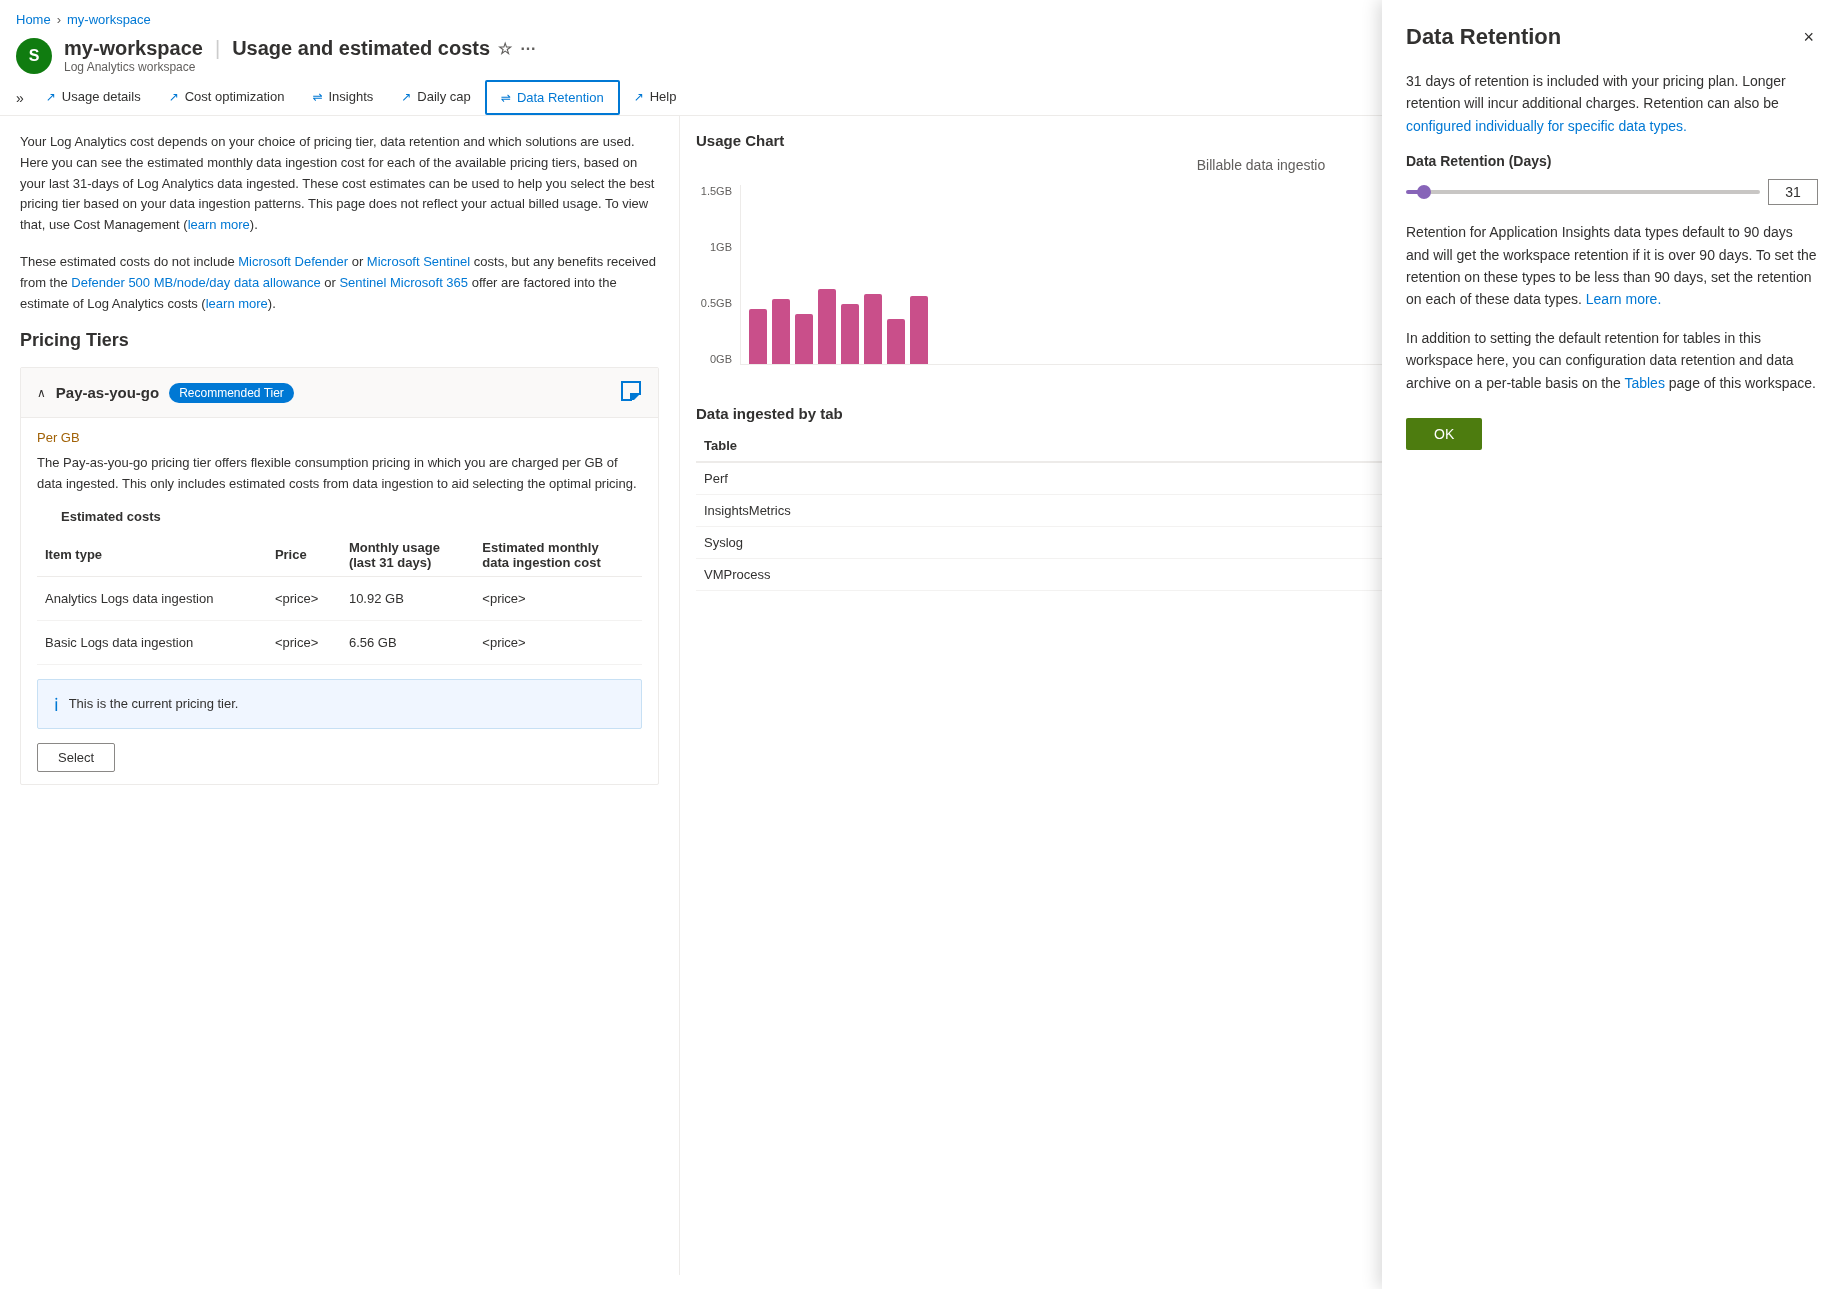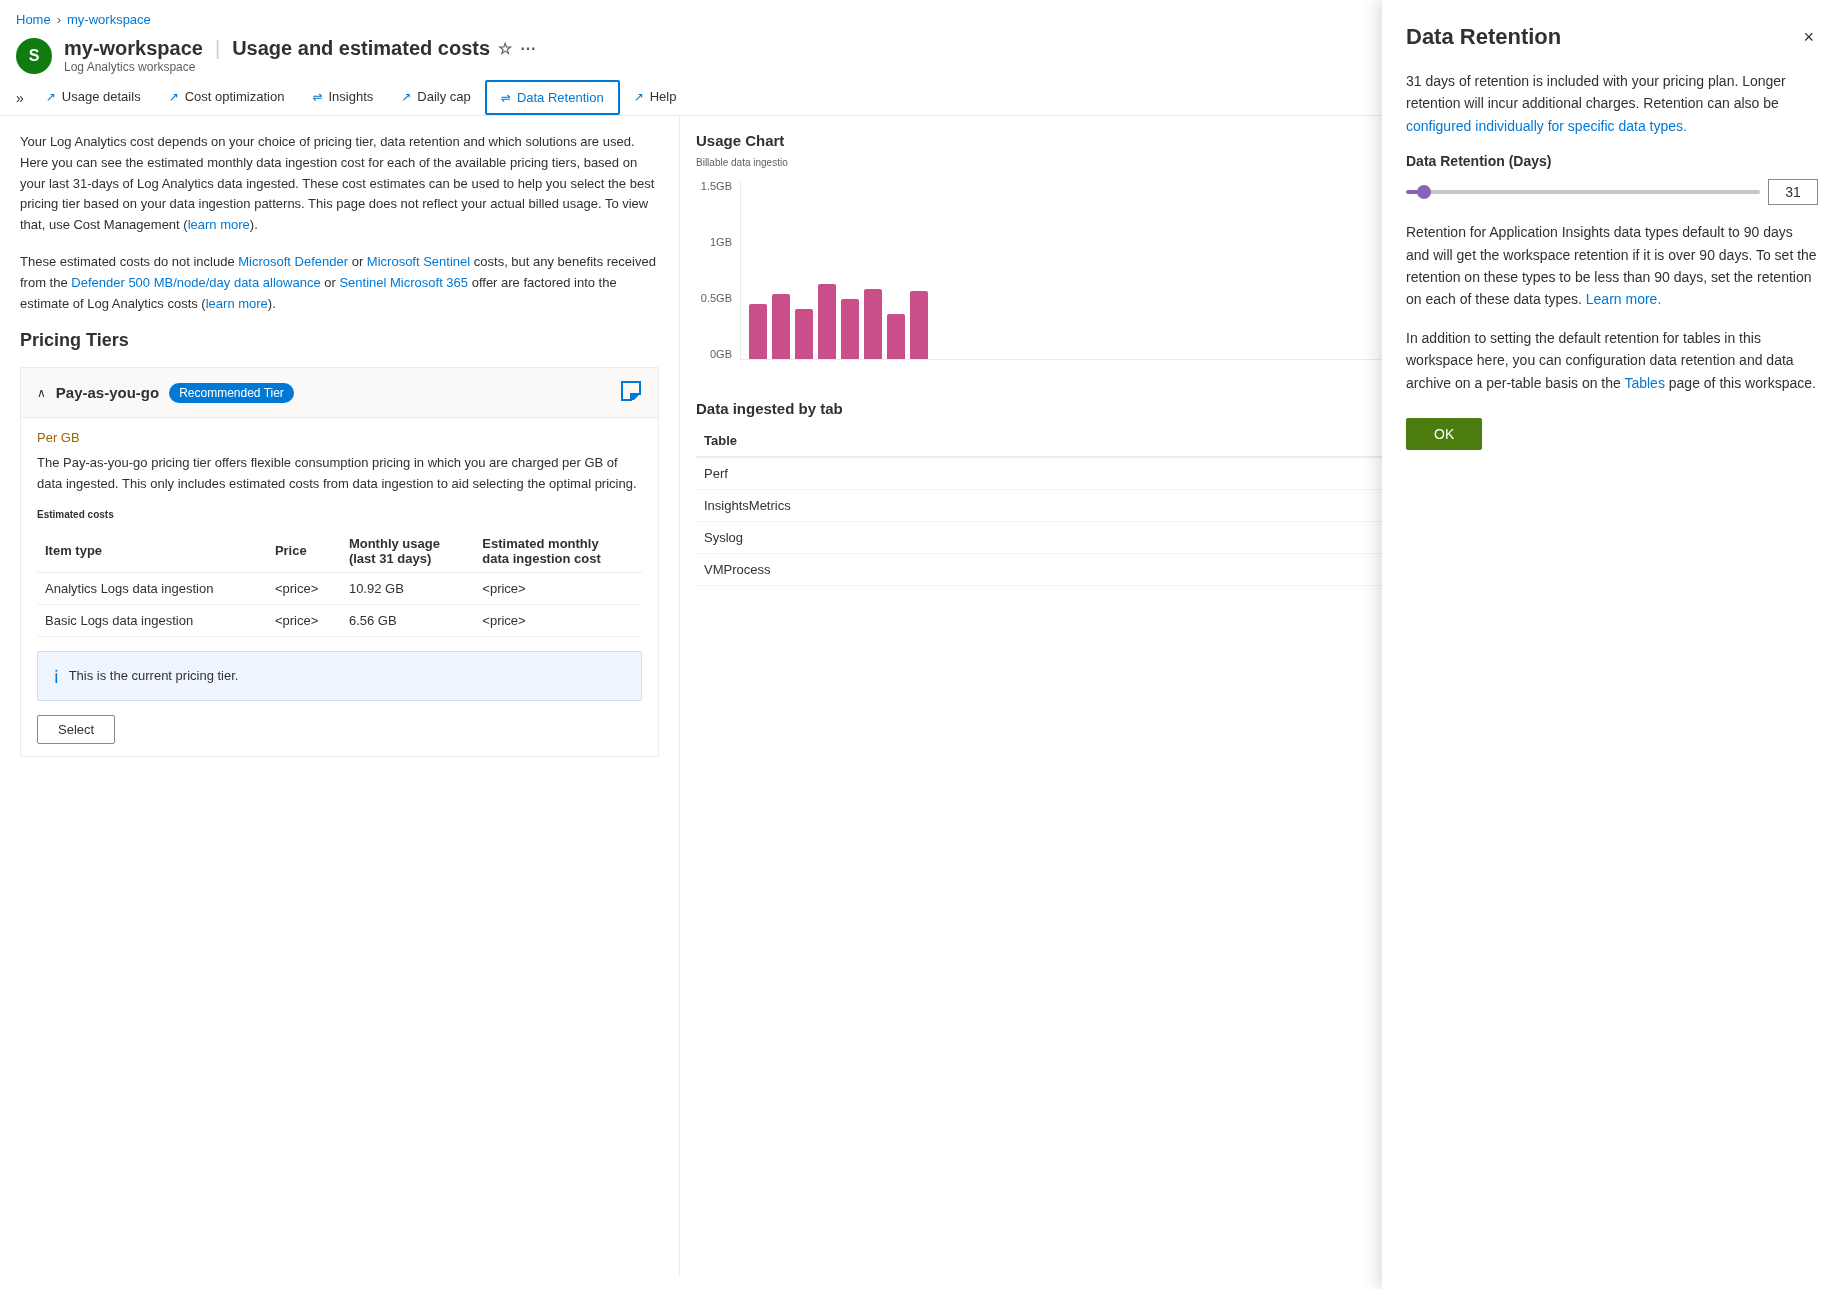--- a/index.html
+++ b/index.html
@@ -43,38 +43,38 @@
     
     .tier-card { border: 1px solid #edebe9; border-radius: 2px; margin-bottom: 12px; }
     .tier-header { display: flex; align-items: center; gap: 10px; padding: 12px 16px; background: #faf9f8; border-bottom: 1px solid #edebe9; }
     .tier-toggle { color: #323130; cursor: pointer; font-size: 12px; }
     .tier-name { font-weight: 600; font-size: 15px; }
     .recommended-badge { background: #0078d4; color: white; padding: 3px 10px; border-radius: 12px; font-size: 12px; font-weight: 500; }
     .tier-flag { margin-left: auto; color: #0078d4; }
     .tier-body { padding: 12px 16px; }
     .tier-unit { font-size: 13px; color: #a16207; margin-bottom: 8px; }
     .tier-desc { font-size: 13px; line-height: 1.6; margin-bottom: 14px; }
-    .estimated-costs-title { font-weight: 600; font-size: 10px; margin-bottom: 10px; }
+    .estimated-costs-title { font-weight: 600; font-size: 13px; margin-bottom: 10px; margin-left: 24px; }
 
     
     .costs-table { width: 100%; border-collapse: collapse; font-size: 13px; }
     .costs-table th { text-align: left; padding: 6px 8px; font-weight: 600; border-bottom: 1px solid #edebe9; }
-    .costs-table td { padding: 8px 8px; border-bottom: 1px solid #f3f2f1; }
+    .costs-table td { padding: 14px 8px; border-bottom: 1px solid #f3f2f1; }
 
     
     .info-box { display: flex; align-items: center; gap: 10px; background: #f0f6ff; border: 1px solid #c7e0f4; border-radius: 2px; padding: 12px 16px; margin: 14px 0; font-size: 13px; }
     .info-icon { color: #0078d4; font-size: 18px; flex-shrink: 0; }
 
     
     .select-btn { border: 1px solid #8a8886; background: #fff; color: #323130; padding: 6px 20px; font-size: 13px; cursor: pointer; border-radius: 2px; }
 
     
     .right-panel { flex: 1; overflow-y: auto; padding: 16px; position: relative; }
     .chart-title { font-size: 15px; font-weight: 600; margin-bottom: 8px; }
-    .chart-subtitle { font-size: 10px; color: #605e5c; margin-bottom: 12px; }
+    .chart-subtitle { font-size: 14px; color: #605e5c; margin-bottom: 12px; text-align: center; }
 
     
     .data-table { width: 100%; border-collapse: collapse; font-size: 13px; }
     .data-table th { text-align: left; padding: 8px; font-weight: 600; border-bottom: 2px solid #edebe9; }
     .data-table td { padding: 8px; border-bottom: 1px solid #f3f2f1; }
 
     
     .side-panel { position: fixed; right: 0; top: 0; bottom: 0; width: 460px; background: white; box-shadow: -4px 0 16px rgba(0,0,0,0.15); z-index: 100; display: flex; flex-direction: column; padding: 24px; }
     .side-panel-header { display: flex; justify-content: space-between; align-items: flex-start; margin-bottom: 20px; }
     .side-panel-title { font-size: 22px; font-weight: 600; }

